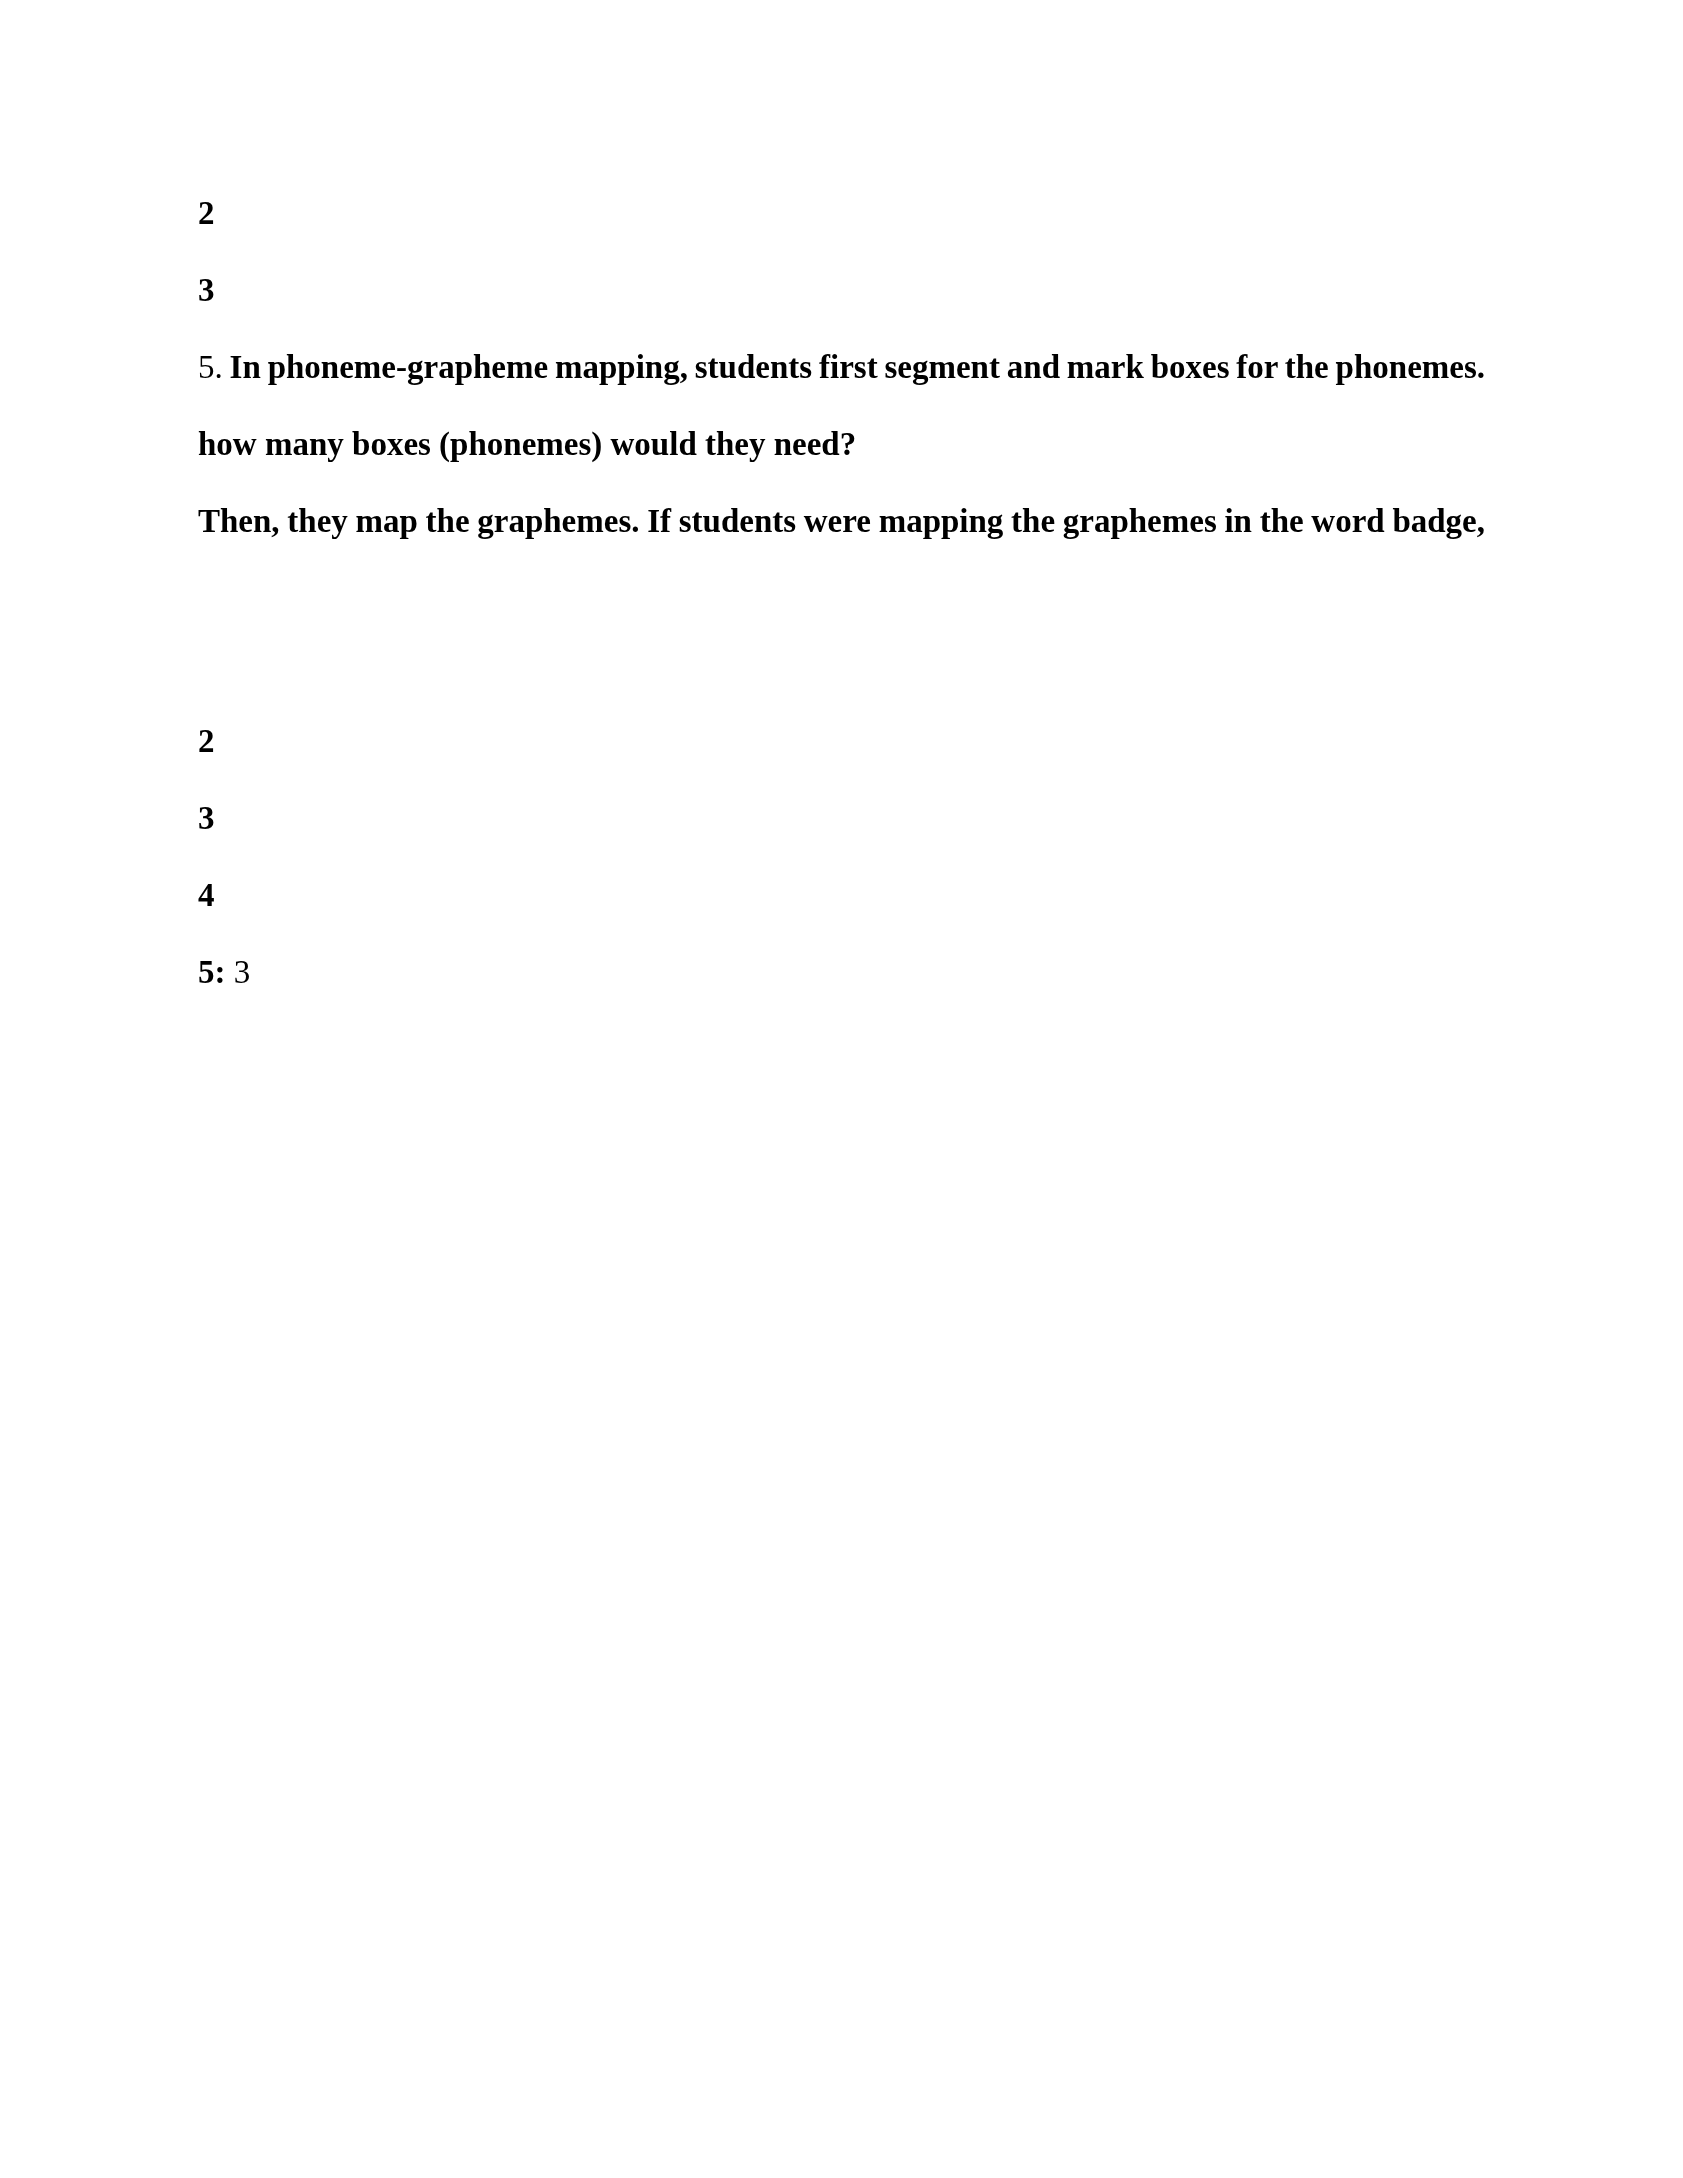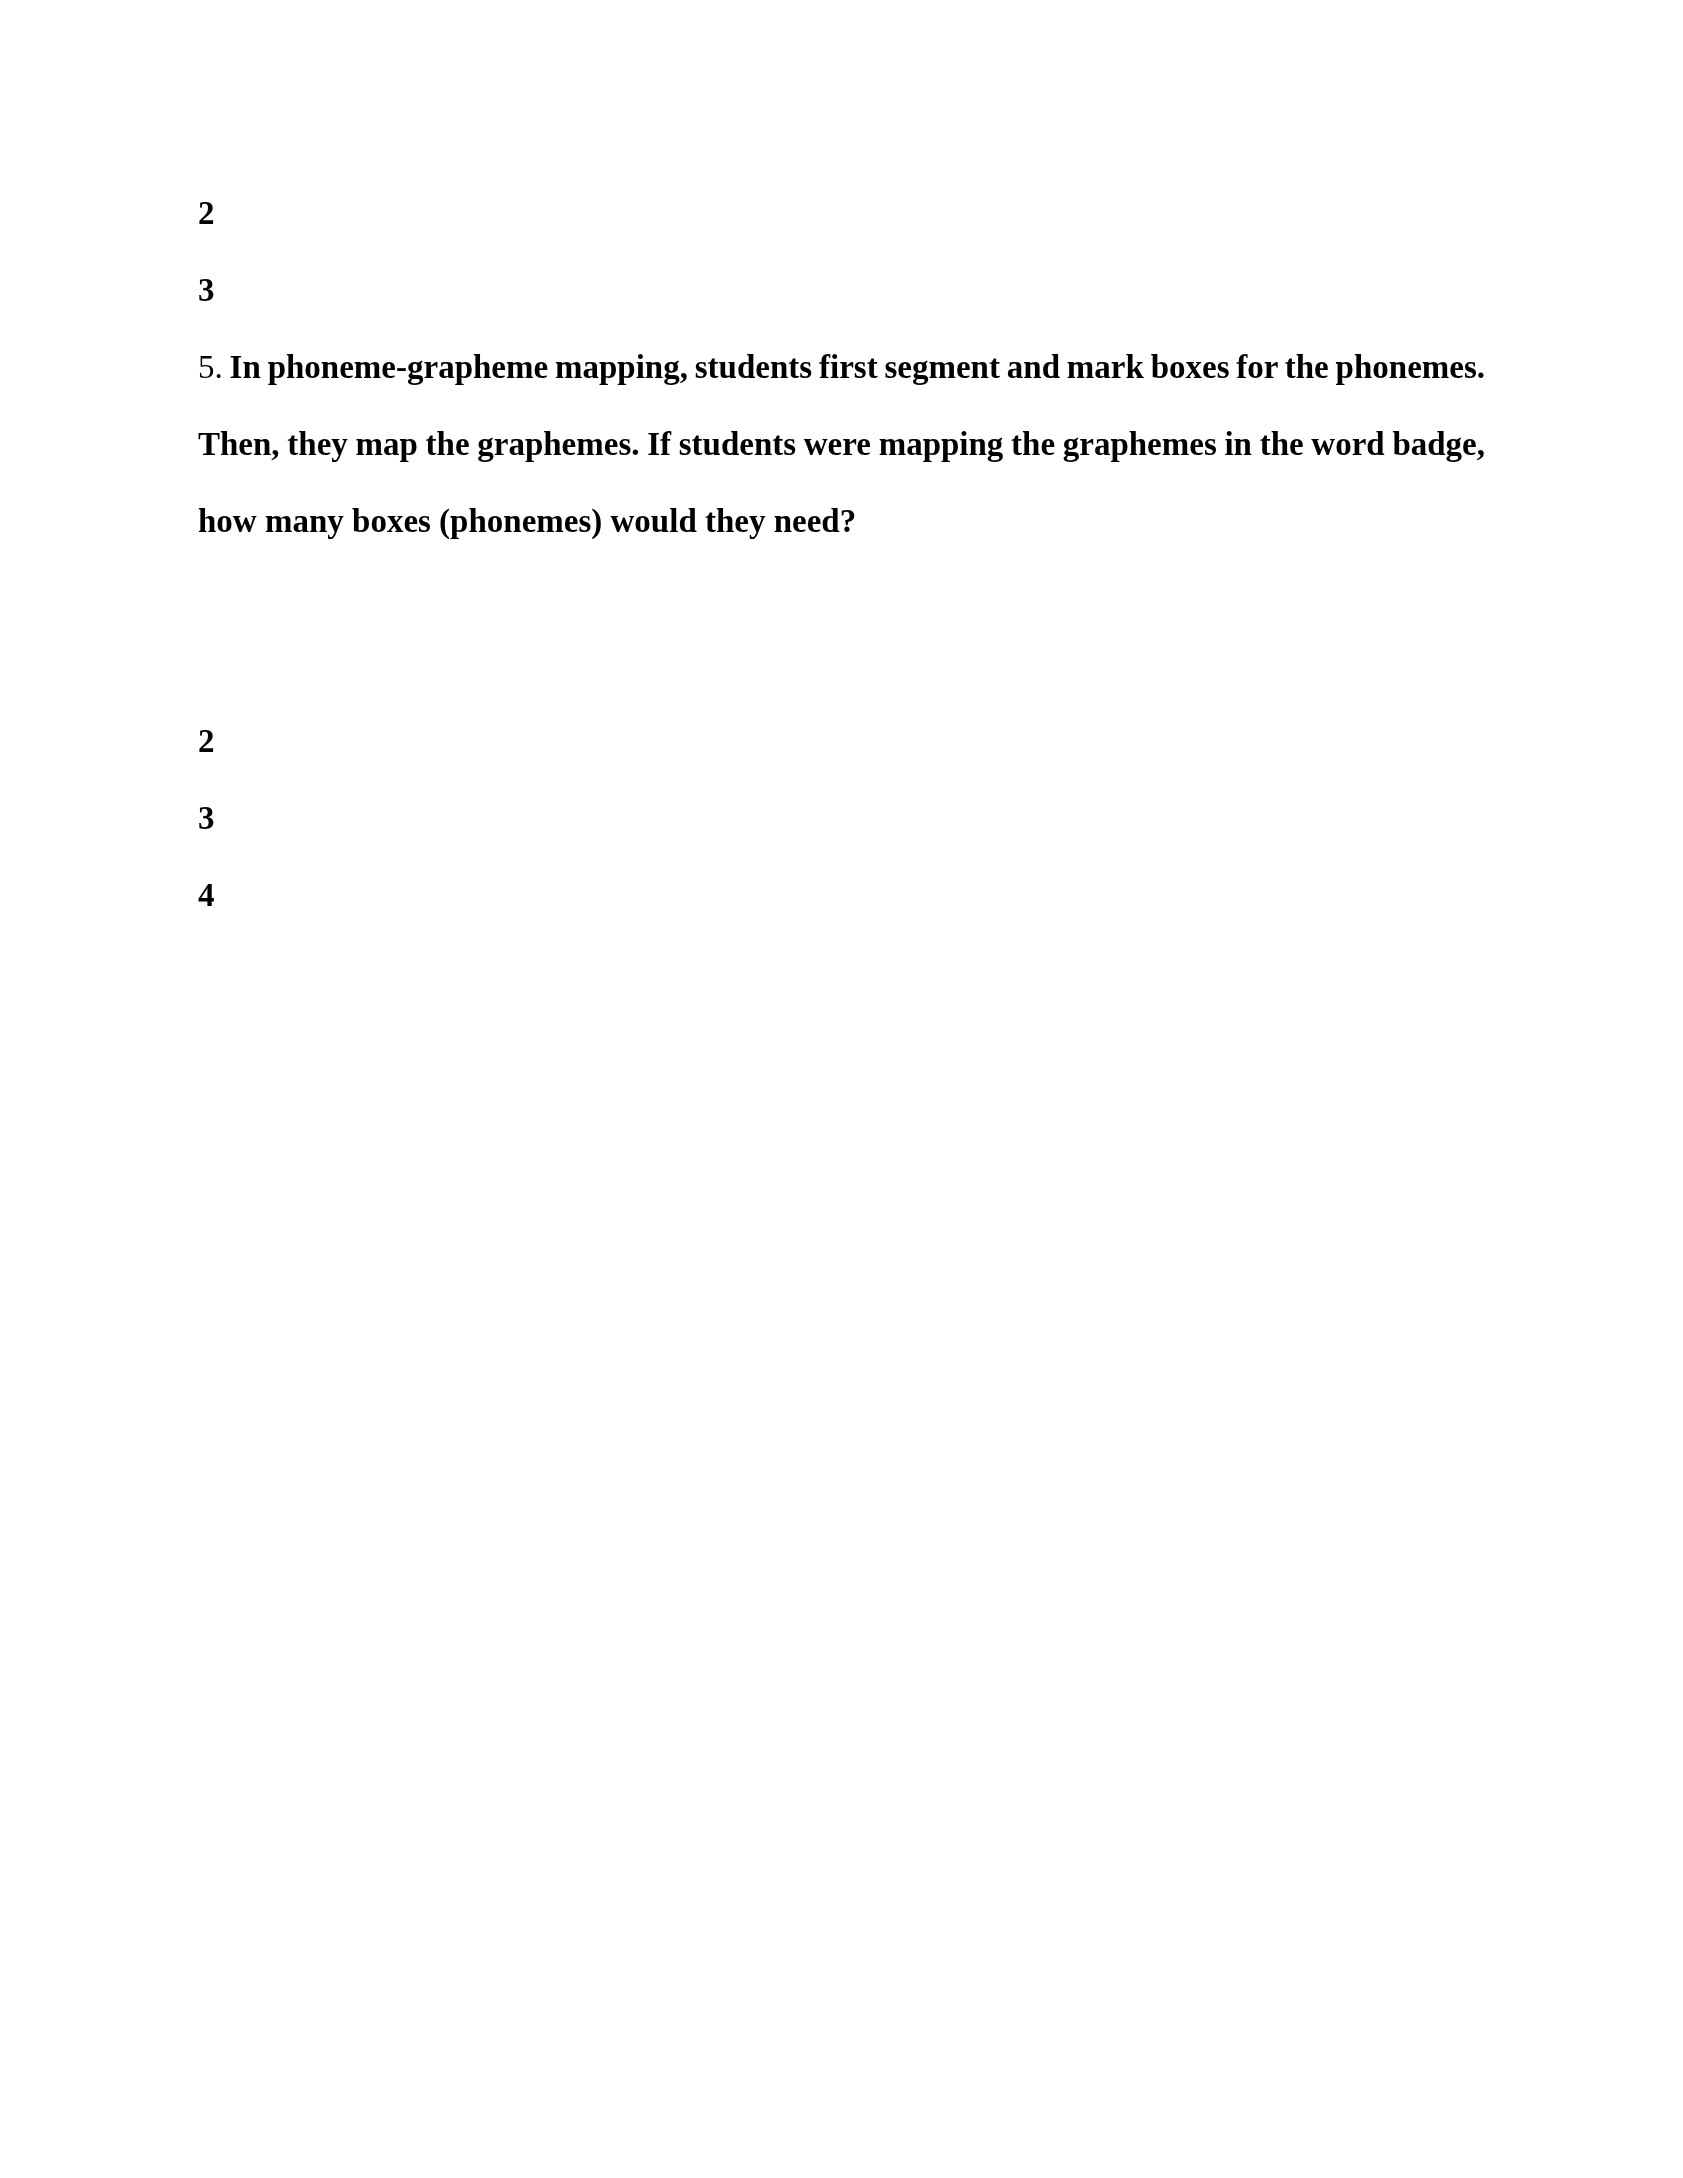--- a/index.html
+++ b/index.html
@@ -49,26 +49,27 @@
 
 <div class="page">
 
   <div class="answers-top">
     <div class="line b">2</div>
     <div class="line b">3</div>
   </div>
 
   <div class="question">
     <div class="line jline"><span class="r">5.</span> <span class="b">In phoneme-grapheme mapping, students first segment and mark boxes for the phonemes.</span></div>
+    <div class="line b">how many boxes (phonemes) would they need?</div>
     <div class="line jline b">Then, they map the graphemes. If students were mapping the graphemes in the word badge,</div>
-    <div class="line b">how many boxes (phonemes) would they need?</div>
   </div>
 
   <div class="spacer-after-question"></div>
 
   <div class="answers-bottom">
     <div class="line b">2</div>
     <div class="line b">3</div>
     <div class="line b">4</div>
+    <div class="line"><span class="b">5:</span> <span class="r">3</span></div>
   </div>
 
 </div>
 
 
 </body></html>

